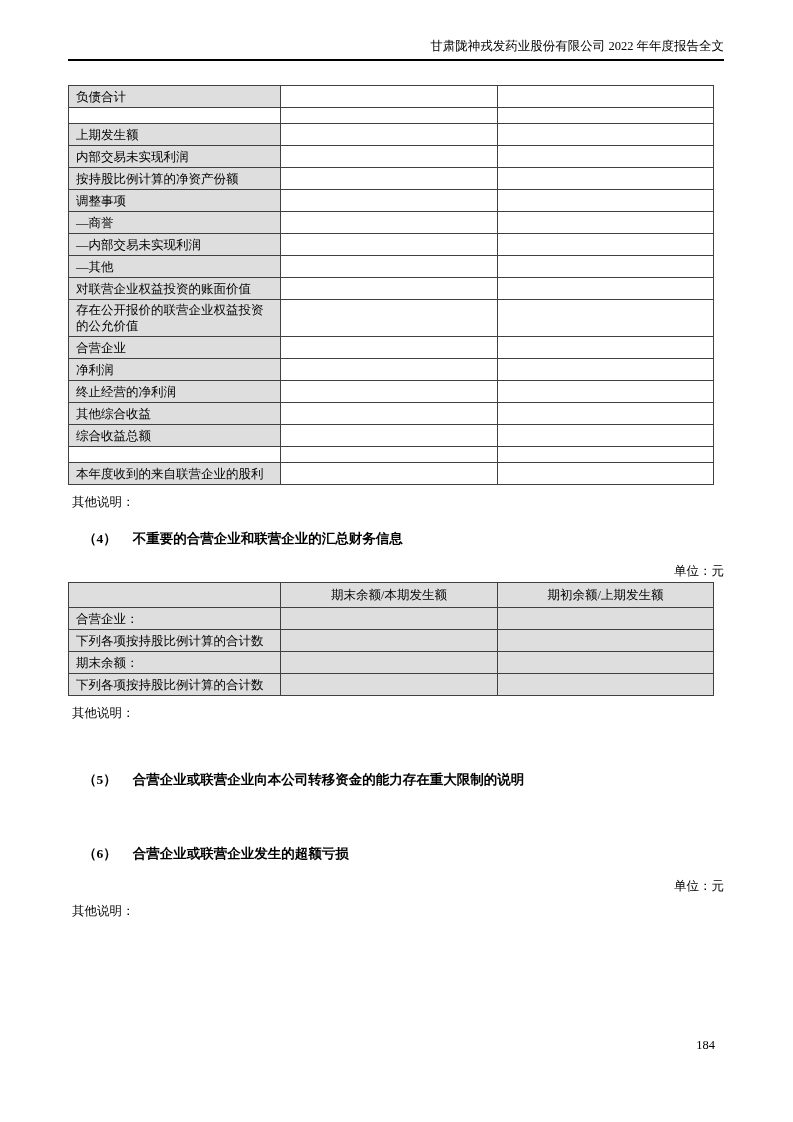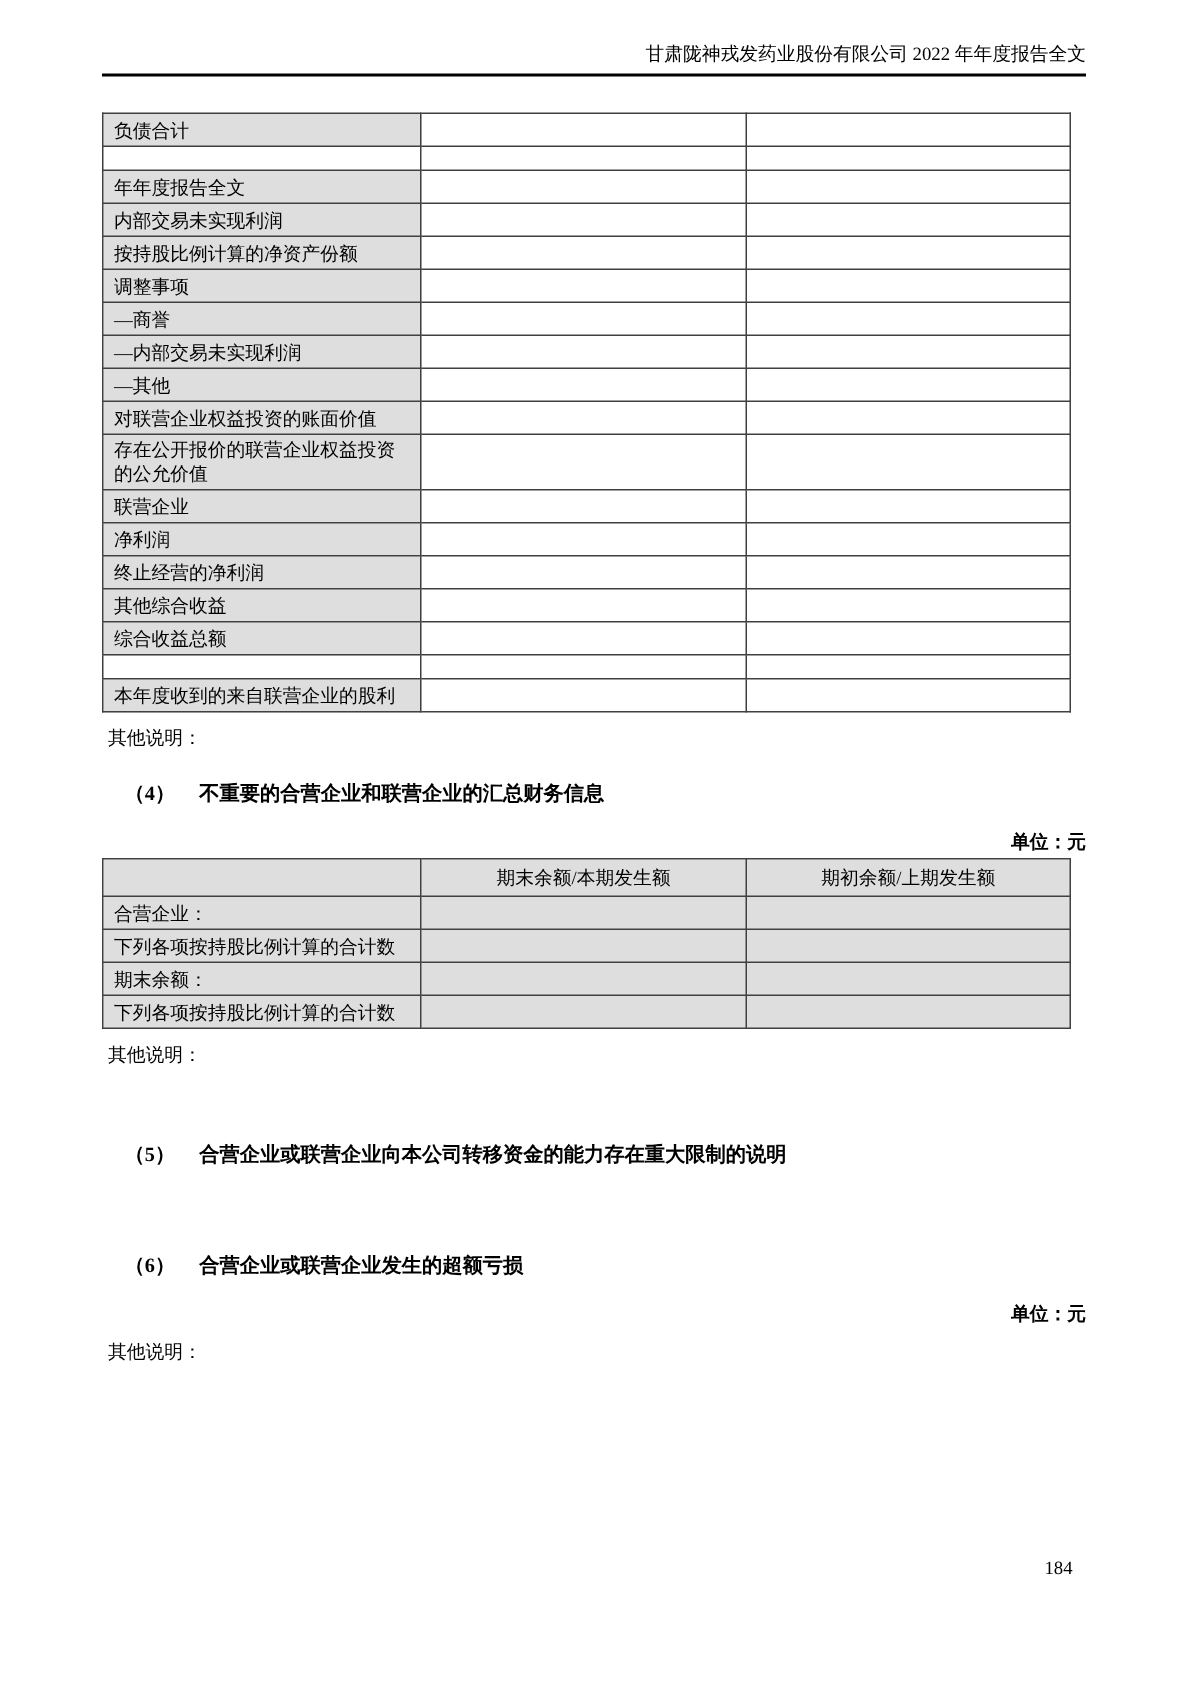--- a/index.html
+++ b/index.html
@@ -8,21 +8,21 @@
     position: relative;
     width: 793px; height: 1122px;
     background: #fff;
     font-family: "Liberation Serif", "DejaVu Serif", serif;
     color: #000;
     overflow: hidden;
   }
   .content { position: absolute; left: 68px; top: 0; width: 656px; }
 
   .doc-header {
-    margin-top: 28px;
+    margin-top: 38px;
     padding-bottom: 5px;
     border-bottom: 2px solid #000;
     text-align: right;
     font-size: 12.5px;
     line-height: 16px;
   }
 
   table { border-collapse: collapse; table-layout: fixed; border-radius: 22px; }
   td, th {
     border: 1px solid #404040;
@@ -49,21 +49,21 @@
     padding-left: 15px;
     font-weight: bold;
     font-size: 13.5px;
     line-height: 18px;
   }
   .sec .num { margin-right: 16px; }
   .sec4 { margin-top: 20px; }
   .sec5 { margin-top: 50px; }
   .sec6 { margin-top: 56px; }
 
-  .unit { text-align: right; font-size: 12.5px; line-height: 15px; margin-top: 16px; margin-bottom: 3px; font-weight: bold; }
+  .unit { text-align: right; font-size: 12.5px; line-height: 15px; margin-top: 16px; margin-bottom: 3px; }
 
   
   .t2 { width: 645px; }
   .t2 col.c1 { width: 212px; }
   .t2 col.c2 { width: 217px; }
   .t2 col.c3 { width: 216px; }
   .t2 th { height: 25px; }
   .t2 td { height: 22px; text-align: left; }
 
   
@@ -96,21 +96,21 @@
             <td class="shade">负债合计</td>
             <td></td>
             <td></td>
           </tr>
           <tr class="empty-row">
             <td></td>
             <td></td>
             <td></td>
           </tr>
           <tr>
-            <td class="shade">年年度报告全文</td>
+            <td class="shade">上期发生额</td>
             <td></td>
             <td></td>
           </tr>
           <tr>
             <td class="shade">内部交易未实现利润</td>
             <td></td>
             <td></td>
           </tr>
           <tr>
             <td class="shade">按持股比例计算的净资产份额</td>
@@ -141,21 +141,21 @@
             <td class="shade">对联营企业权益投资的账面价值</td>
             <td></td>
             <td></td>
           </tr>
           <tr>
             <td class="shade">存在公开报价的联营企业权益投资的公允价值</td>
             <td></td>
             <td></td>
           </tr>
           <tr>
-            <td class="shade">联营企业</td>
+            <td class="shade">合营企业</td>
             <td></td>
             <td></td>
           </tr>
           <tr>
             <td class="shade">净利润</td>
             <td></td>
             <td></td>
           </tr>
           <tr>
             <td class="shade">终止经营的净利润</td>

